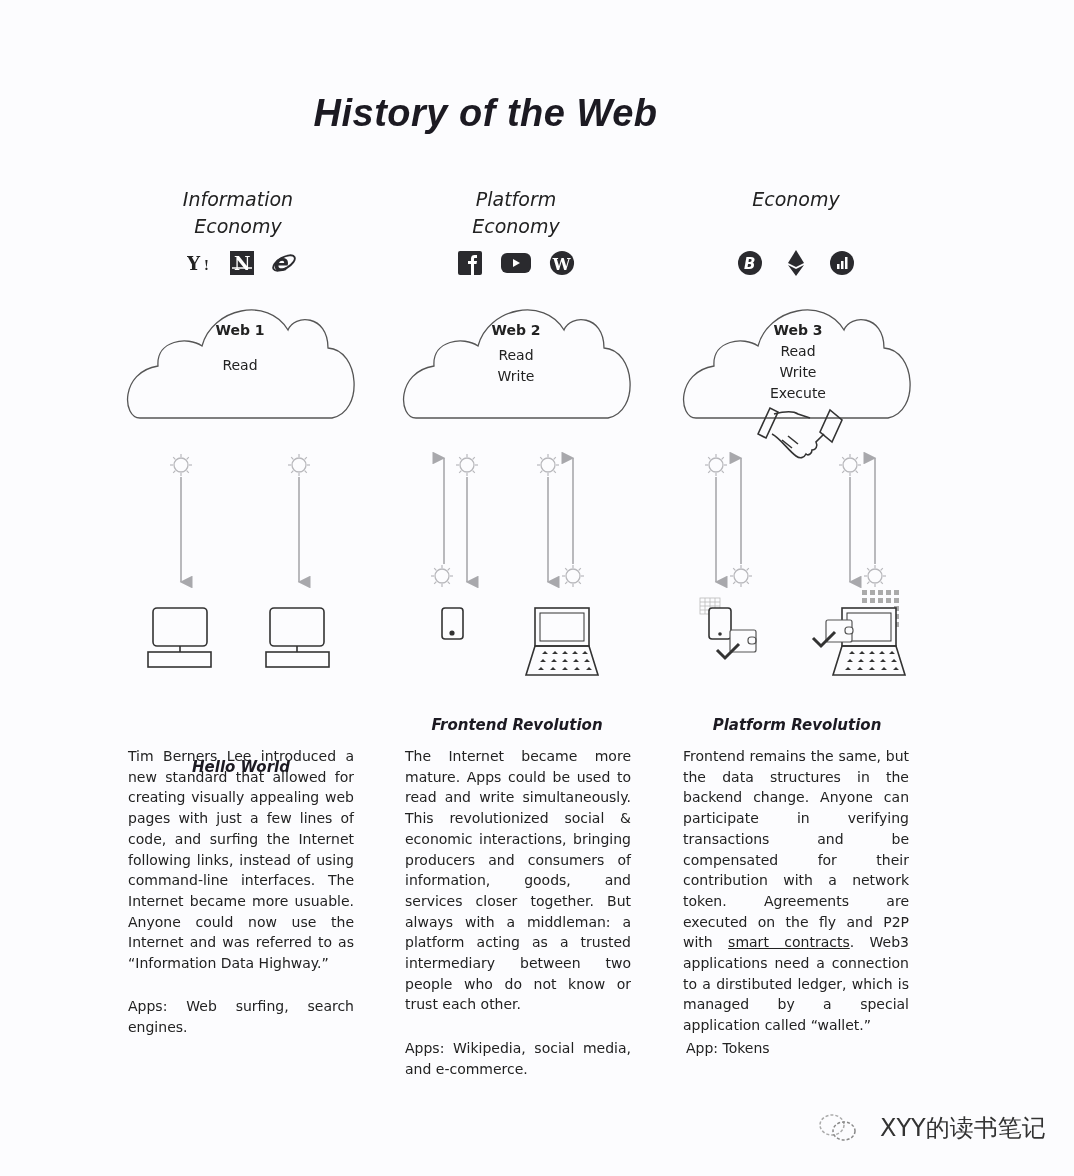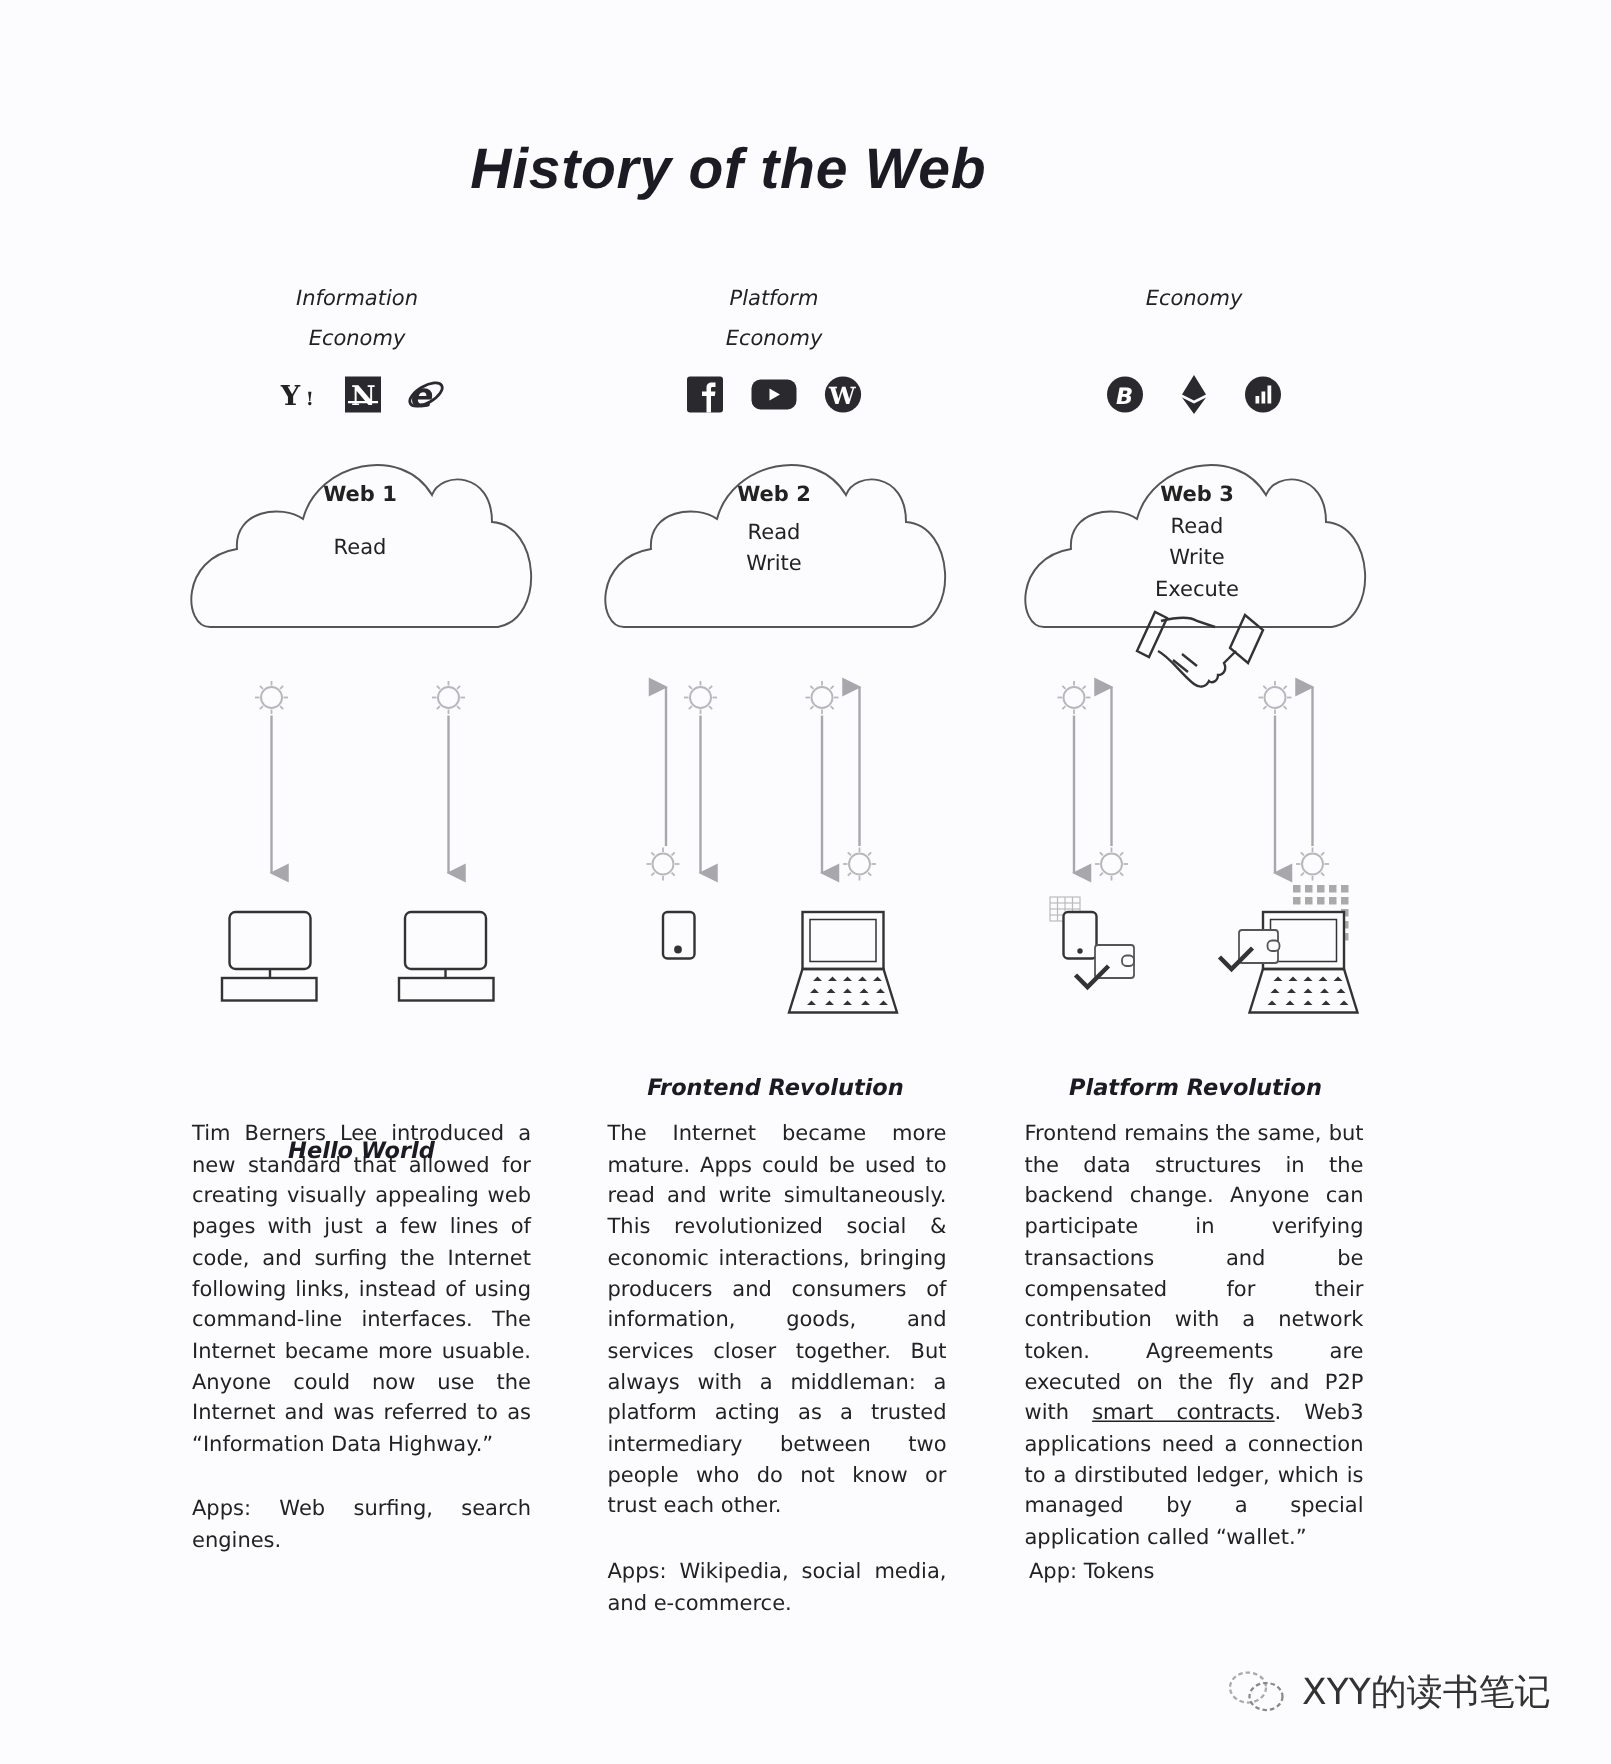--- a/index.html
+++ b/index.html
@@ -1,30 +1,30 @@
 <!DOCTYPE html>
 <html><head>
 <meta charset="utf-8">
 <style>
   html, body { margin:0; padding:0; }
   body { width:1074px; height:1176px; background:#fcfcfe; position:relative; overflow:hidden;
          font-family:"DejaVu Sans", sans-serif; color:#1c1a22; }
   .title { position:absolute; top:92px; left:0; width:971px; text-align:center;
            font-family:"Liberation Sans", sans-serif; font-weight:bold; font-style:italic; font-size:38px; letter-spacing:0.5px; }
-  .econ { position:absolute; top:186px; width:220px; text-align:center; font-style:italic; font-size:14px; line-height:27px; color:#222; }
+  .econ { position:absolute; top:186px; width:220px; text-align:center; font-style:italic; font-size:19px; line-height:27px; color:#222; }
   .icons { position:absolute; top:250px; width:220px; display:flex; justify-content:center; gap:16px; }
   .icon { width:26px; height:26px; display:flex; align-items:center; justify-content:center; }
   svg.diagram { position:absolute; left:0; top:0; }
   .cloudtext { position:absolute; text-align:center; font-size:14px; line-height:21px; color:#222; }
   .cloudtext .head { font-weight:bold; font-size:14px; }
   .col-title { position:absolute; top:716px; width:230px; text-align:center; font-weight:bold; font-style:italic; font-size:15px; }
   .col-body { position:absolute; top:746px; width:226px; font-size:14px; line-height:20.7px; text-align:justify; color:#222; }
   .col-apps { position:absolute; width:226px; font-size:14px; line-height:20.7px; text-align:justify; color:#222; }
   .u { text-decoration:underline; }
-  .watermark { position:absolute; left:818px; top:1112px; font-size:24px; color:#333; display:flex; align-items:center; gap:10px; }
+  .watermark { position:absolute; left:818px; top:1112px; font-size:24px; color:#333; display:flex; align-items:center; gap:22px; }
 </style>
 </head>
 <body>
 
 <div class="title">History of the Web</div>
 
 <div class="econ" style="left:128px;">
   <div>Information</div>
   <div>Economy</div>
 </div>

